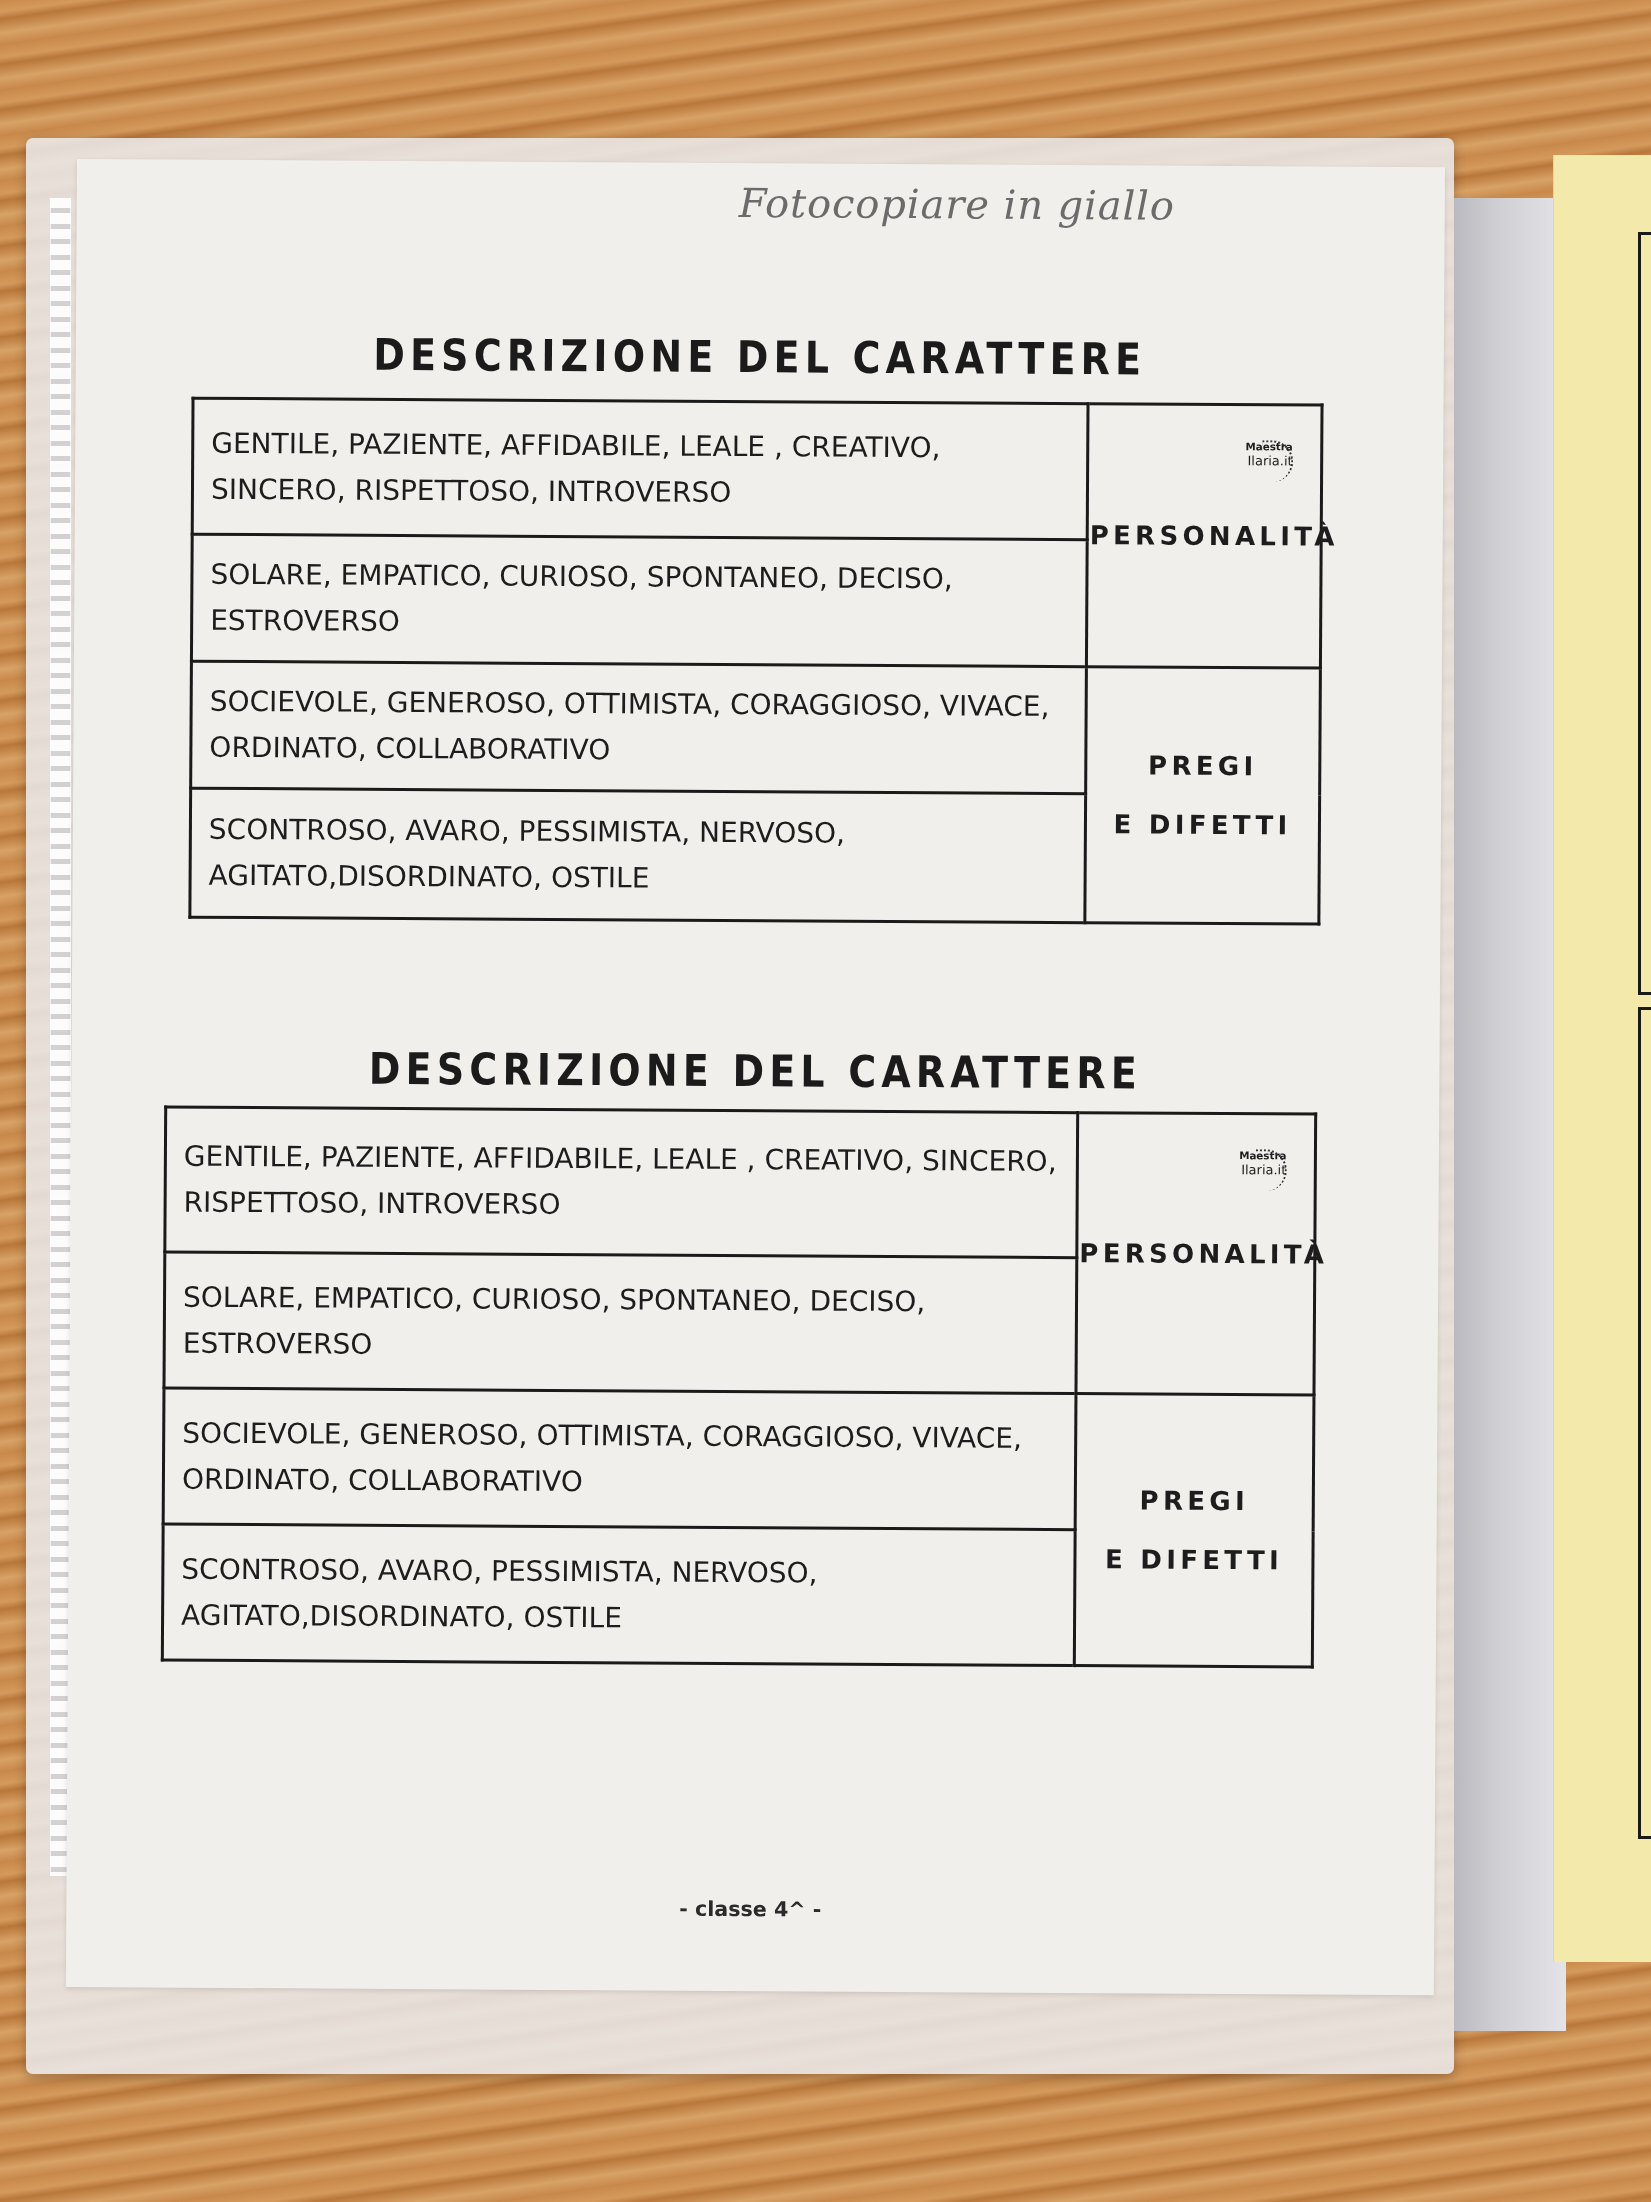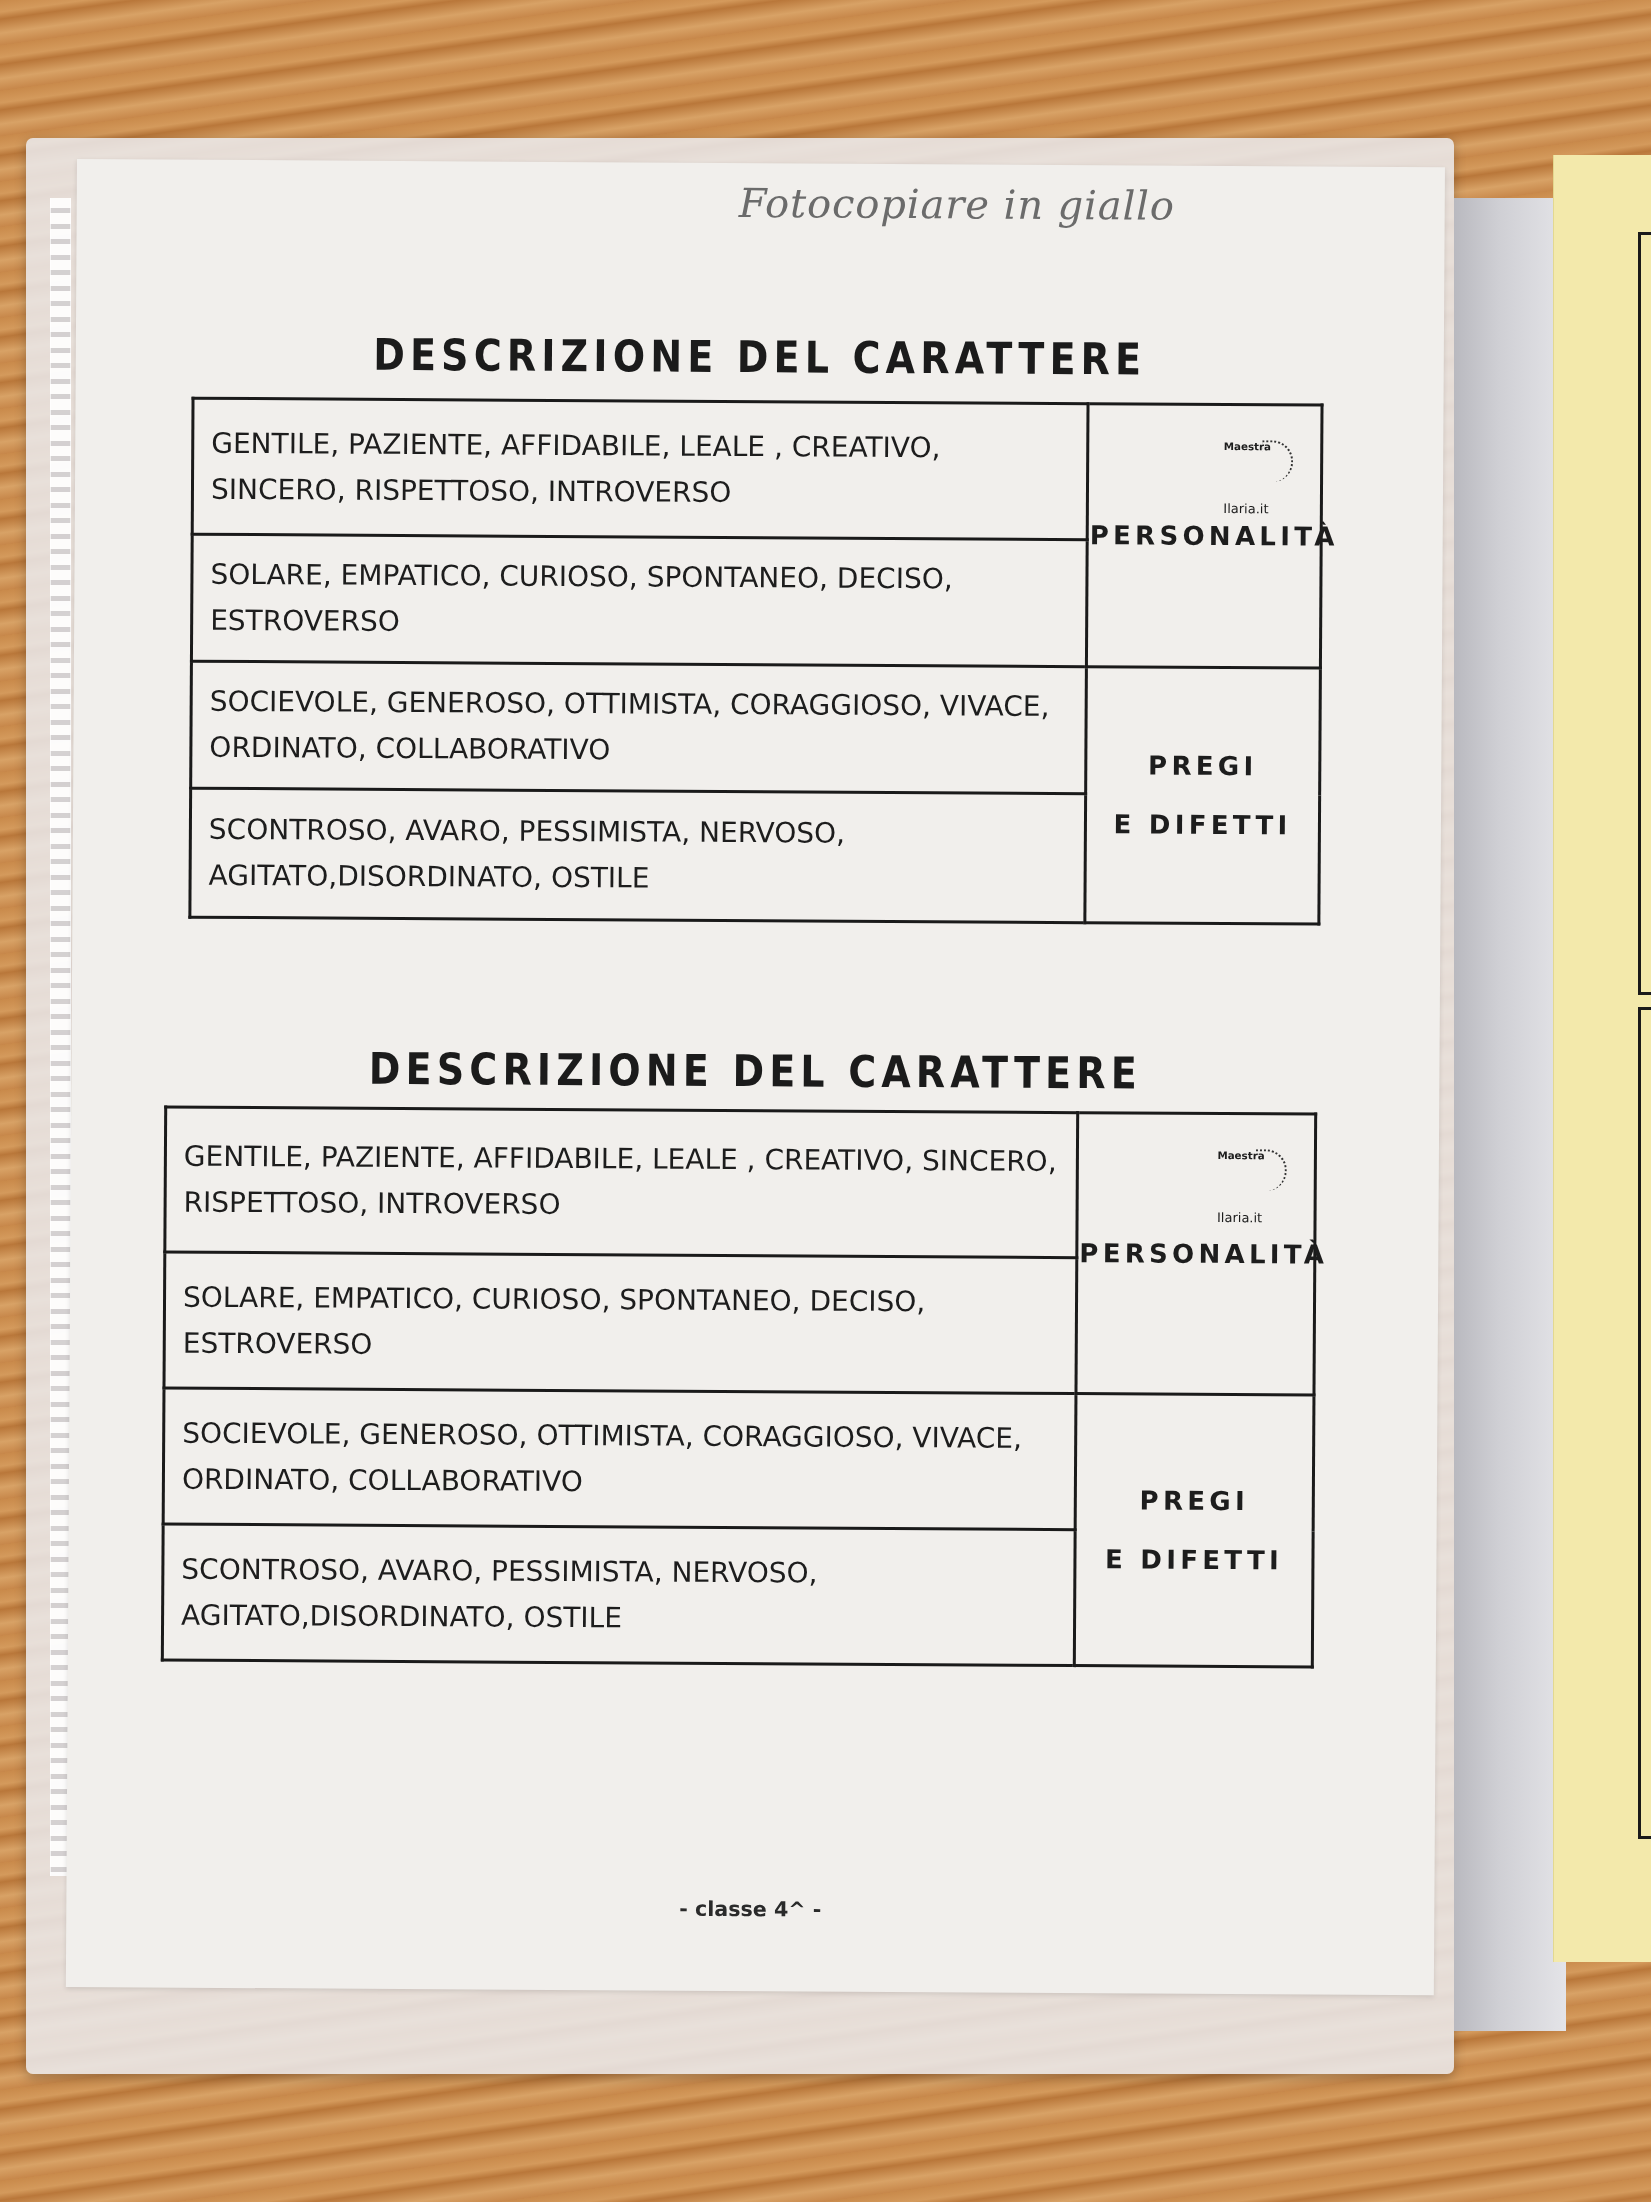--- a/index.html
+++ b/index.html
@@ -40,26 +40,26 @@
       border: 3.4px solid #1a1a1a; font-family: "DejaVu Sans", sans-serif;
       color: #1d1d1d; vertical-align: middle;
     }
     td.words { font-size: 28px; line-height: 46px; padding: 12px 17px; }
     td.label {
       text-align: center; font-weight: bold; font-size: 26px; letter-spacing: 4.3px;
       position: relative; line-height: 59px;
     }
     .logo {
       position: absolute; top: 34px; right: 27.5px; width: 69px; height: 52px;
-      font-size: 11.2px; letter-spacing: 0; line-height: 13.8px; text-align: left;
+      font-size: 11.2px; letter-spacing: 0; line-height: 13.8px; text-align: right;
     }
     .logo .arc { position: absolute; right: 0; top: 0; width: 29px; height: 40px;
       border-right: 2.6px dotted #333; border-top: 2.6px dotted #333; border-radius: 0 26px 26px 0; }
     .logo .l1 { display: block; font-weight: bold; font-size: 10.3px; }
-    .logo .l2 { display: block; font-weight: normal; font-size: 13px; margin-top: 48px; }
+    .logo .l2 { display: block; font-weight: normal; font-size: 13px; }
     .footer {
       position: absolute; left: 0; width: 100%; text-align: center; top: 1734px;
       font-family: "DejaVu Sans", sans-serif; font-weight: bold; font-size: 20.6px; color: #2a2a2a;
     }
     .sleeve-right {
       position: absolute; left: 1454px; top: 198px; width: 112px; height: 1833px;
       background: linear-gradient(90deg, #b9b9bf, #cfcfd4 40%, #e4e4e8);
     }
     .yellow-page {
       position: absolute; left: 1553px; top: 155px; width: 120px; height: 1807px;

